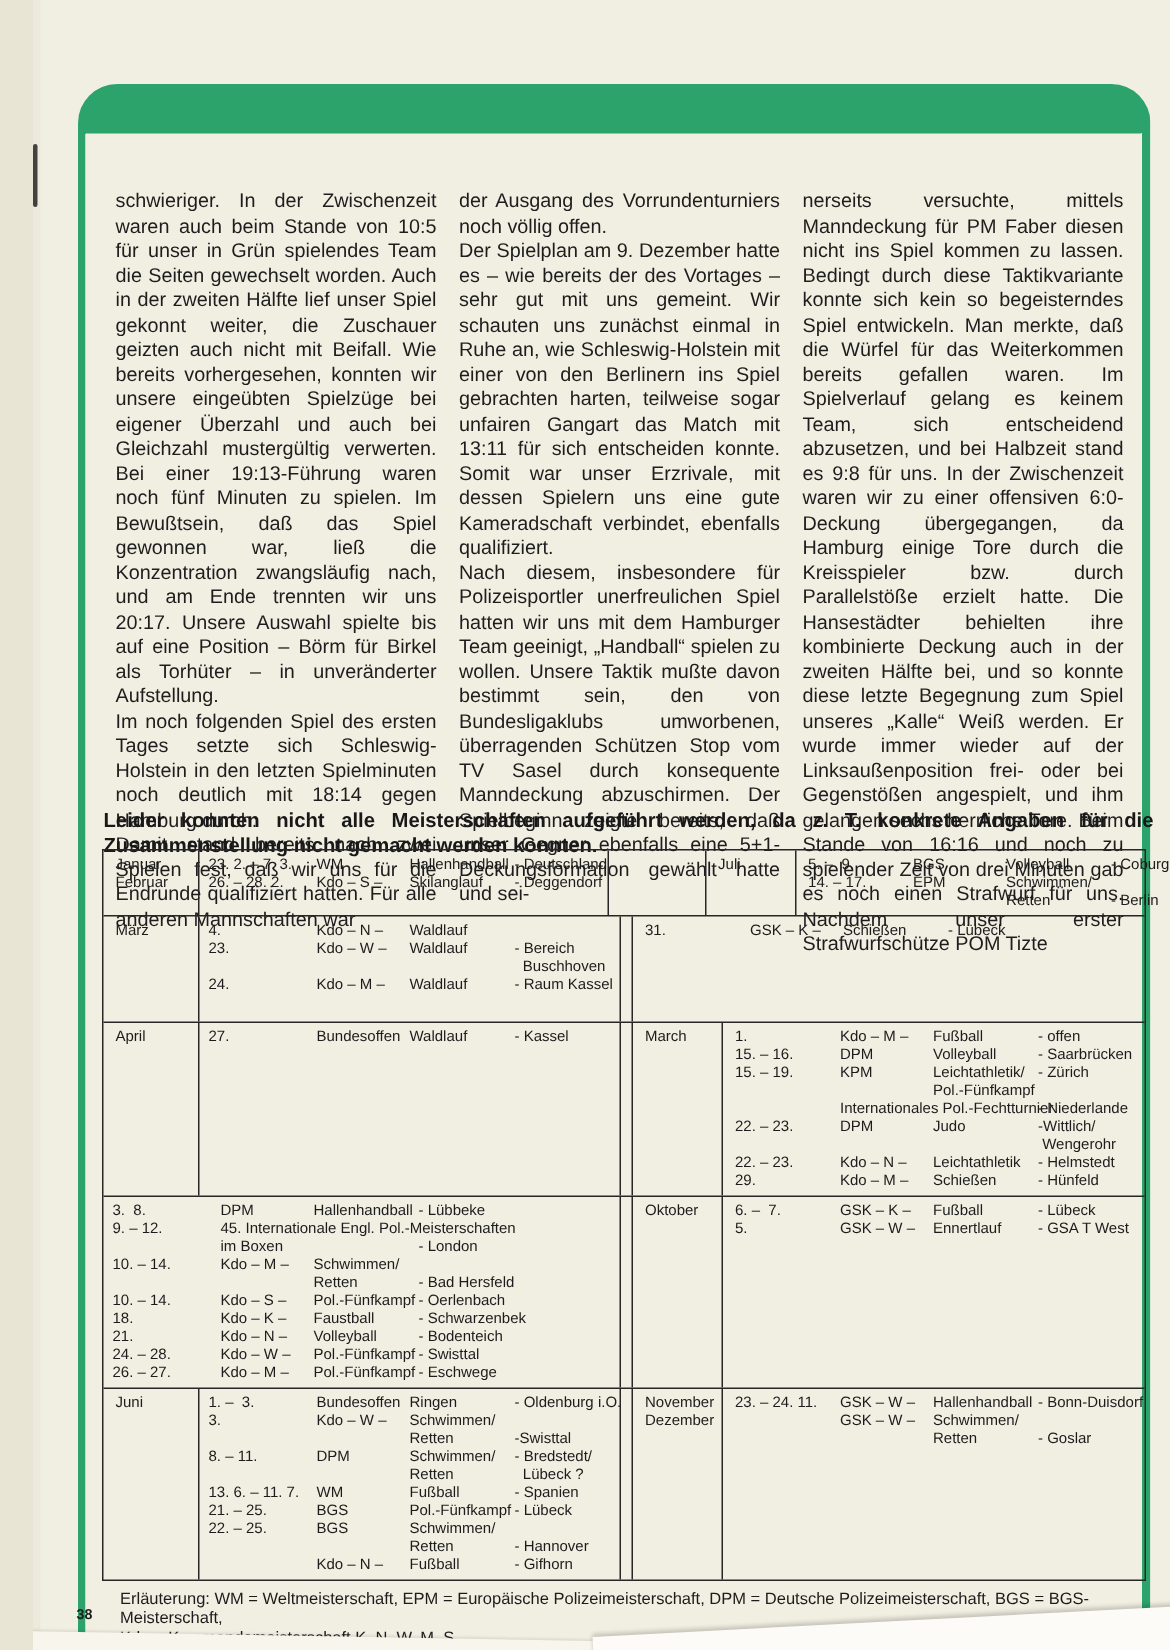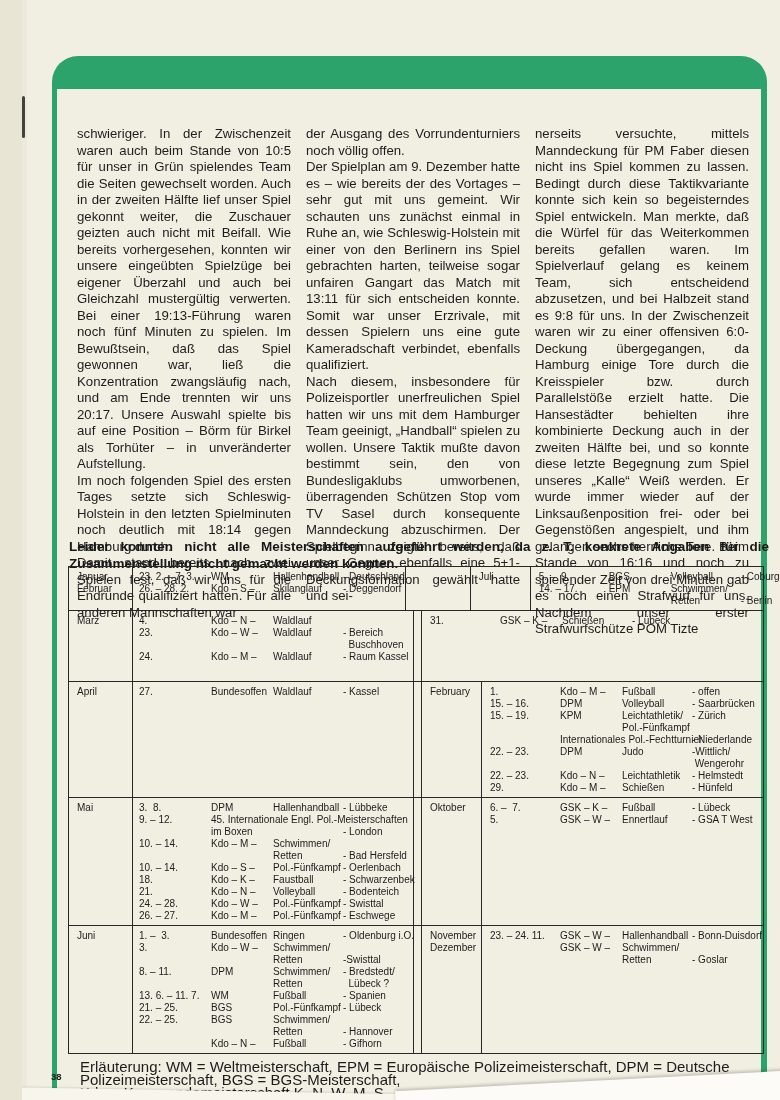--- a/index.html
+++ b/index.html
@@ -42,21 +42,21 @@
   .month{width:64px;border-right:1.4px solid #272727;padding:4px 0 0 8px;font-size:10px;line-height:12px;
          white-space:pre-line;color:#1c1c1c;box-sizing:border-box;flex:none;}
   .half.right .month{width:60px;}
   .entries{flex:1;padding:4px 0 3px 6px;}
   .half.right .entries{padding-left:8px;}
   .line{display:grid;grid-template-columns:72px 62px 70px auto;}
   .half.right .line{grid-template-columns:70px 62px 70px auto;}
   .cell{font-size:10px;line-height:12px;white-space:pre;color:#1c1c1c;overflow:visible;}
 
   
-  .footnote{position:absolute;left:58px;top:1060px;width:688px;font-size:15px;line-height:13px;color:#1c1c1c;}
+  .footnote{position:absolute;left:58px;top:1060px;width:688px;font-size:11px;line-height:13px;color:#1c1c1c;}
   .pagenum{position:absolute;left:29px;top:1071px;font-size:9.5px;font-weight:bold;color:#1c1c1c;}
 </style>
 </head>
 <body>
 
 <div class="page">
   <div class="scan-left"></div>
   <div class="scan-mark"></div>
   <div class="scan-right"></div>
   <div class="frame"></div>
@@ -173,21 +173,21 @@
             <div class="line">
               <div class="cell">27.</div>
               <div class="cell">Bundesoffen</div>
               <div class="cell">Waldlauf</div>
               <div class="cell">- Kassel</div>
             </div>
           </div>
         </div>
         <div class="hgap"></div>
         <div class="half right">
-          <div class="month">February</div>
+          <div class="month">March</div>
           <div class="entries">
             <div class="line">
               <div class="cell">1.</div>
               <div class="cell">Kdo – M –</div>
               <div class="cell">Fußball</div>
               <div class="cell">- offen</div>
             </div>
             <div class="line">
               <div class="cell">15. – 16.</div>
               <div class="cell">DPM</div>
@@ -234,21 +234,20 @@
               <div class="cell">29.</div>
               <div class="cell">Kdo – M –</div>
               <div class="cell">Schießen</div>
               <div class="cell">- Hünfeld</div>
             </div>
           </div>
         </div>
       </div>
       <div class="trow r3">
         <div class="half left">
-          <div class="month">Mai</div>
           <div class="entries">
             <div class="line">
               <div class="cell">3.  8.</div>
               <div class="cell">DPM</div>
               <div class="cell">Hallenhandball</div>
               <div class="cell">- Lübbeke</div>
             </div>
             <div class="line">
               <div class="cell">9. – 12.</div>
               <div class="cell">45. Internationale Engl. Pol.-Meisterschaften</div>

